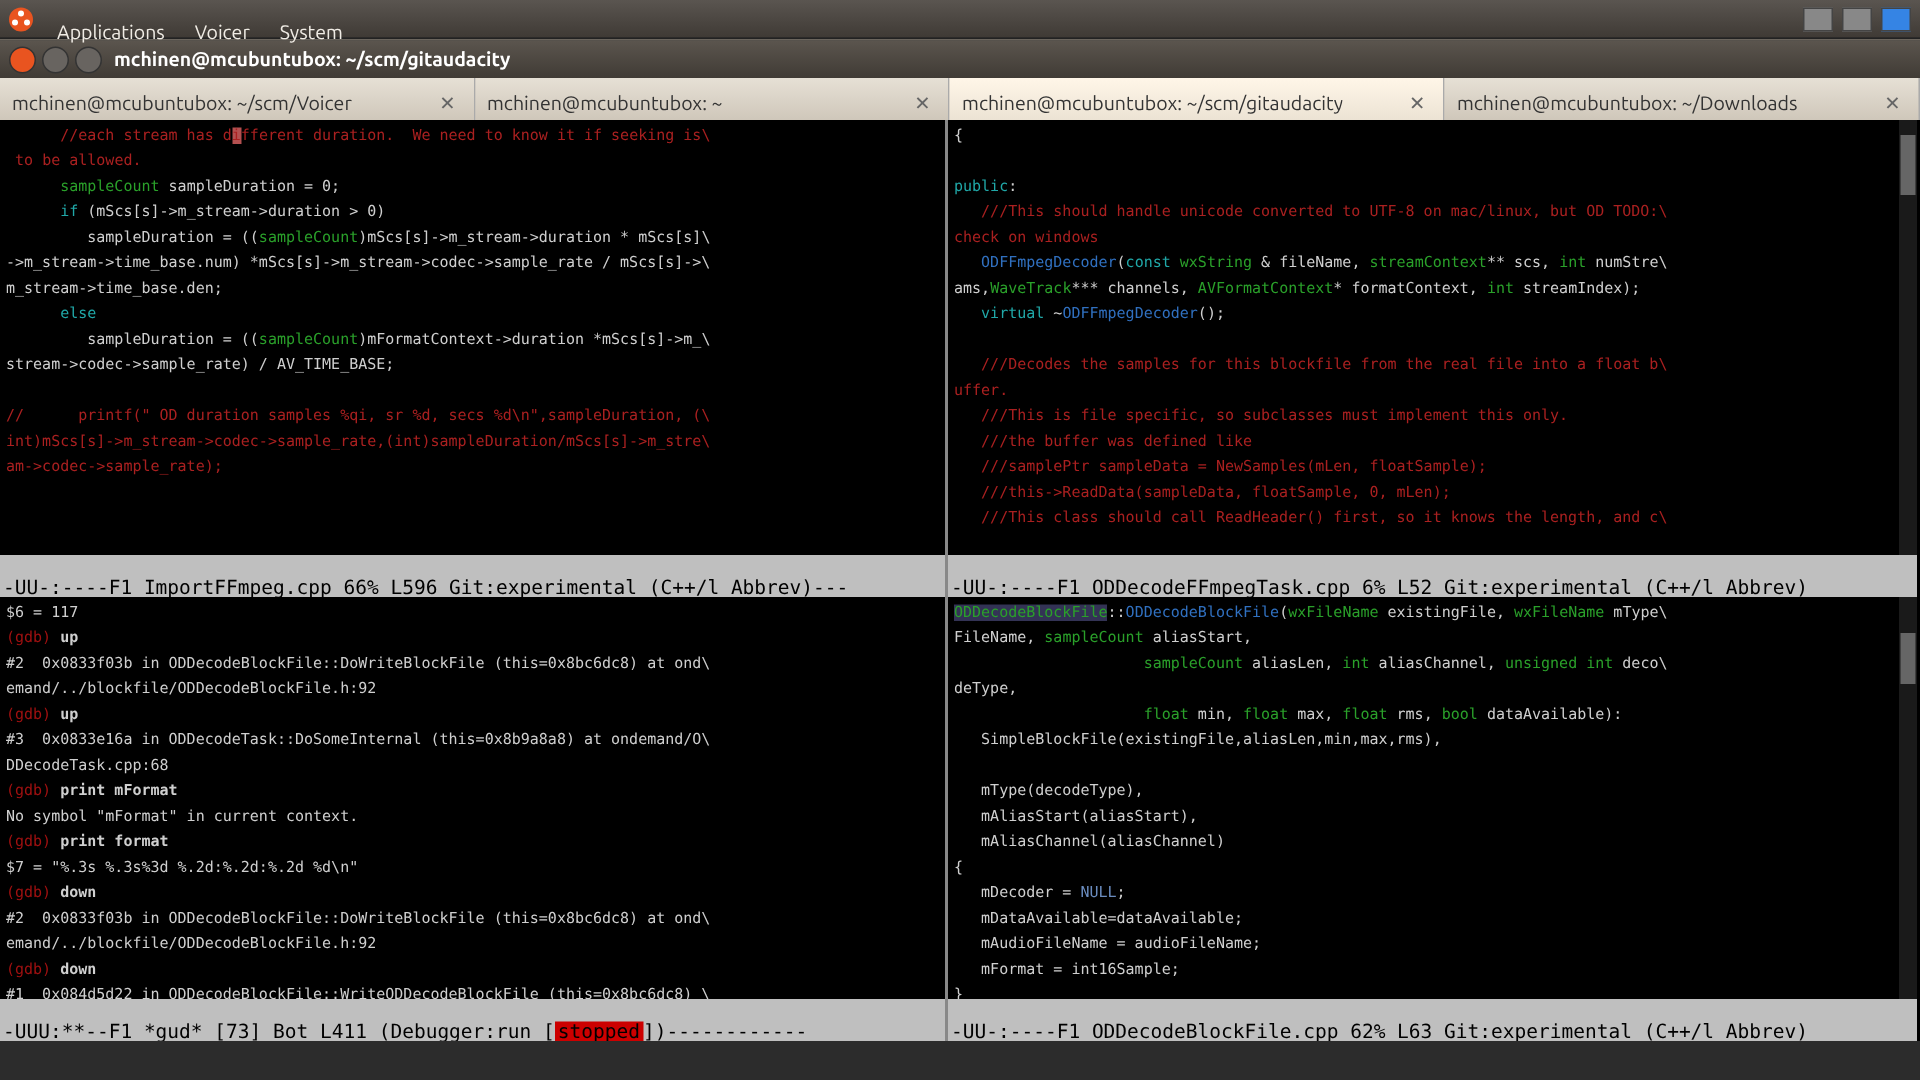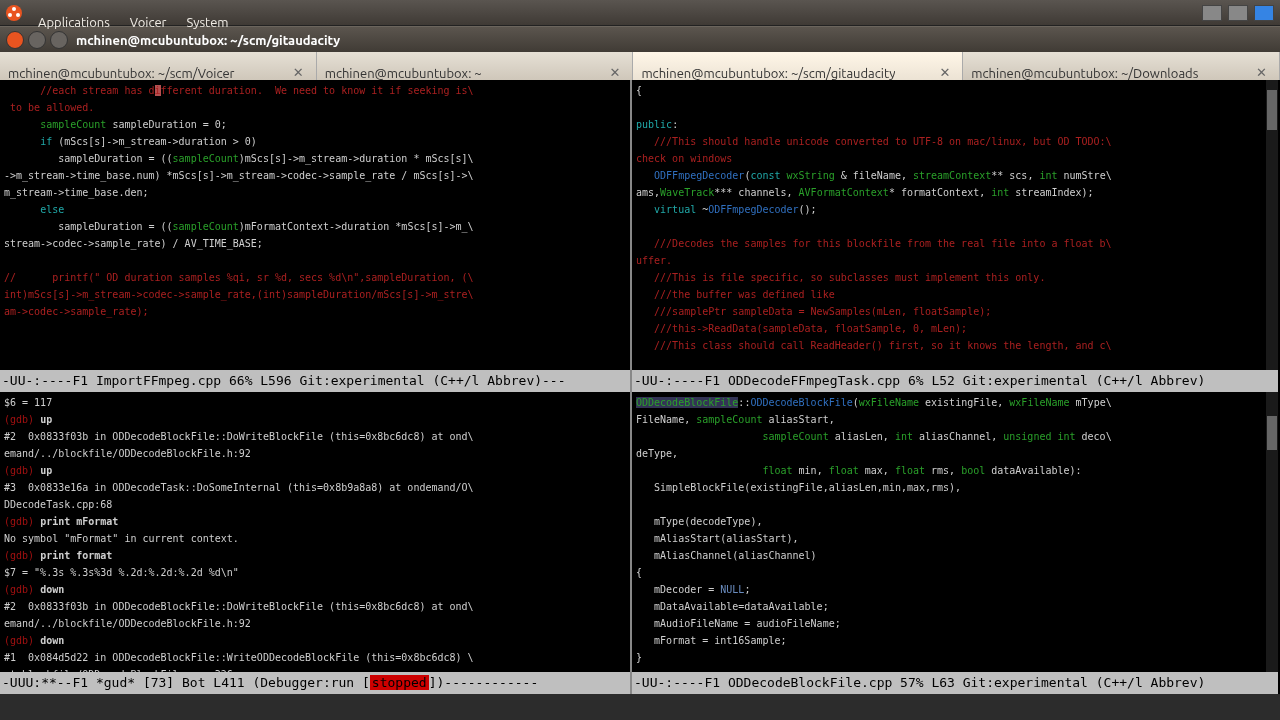--- a/index.html
+++ b/index.html
@@ -66,22 +66,22 @@
 
 .tabs {
   height: 28px;
   background: #d5cdc0;
   display: flex;
   align-items: stretch;
 }
 .tab {
   flex: 1;
   display: flex;
-  align-items: flex-end;
-  padding: 0 8px;
+  align-items: flex-start;
+  padding: 10px 8px;
   border-right: 1px solid #aaa;
   background: linear-gradient(#e6e0d5, #cfc7ba);
   position: relative;
   gap: 40px;
 }
 .tab.active { background: linear-gradient(#fff6e8, #ece3d4); }
 .tab-label {
   flex: 1;
   color: #333;
   font-size: 13px;
@@ -113,21 +113,21 @@
   word-break: break-all;
   padding: 2px 4px;
 }
 .modeline {
   height: 22px;
   background: #bfbfbf;
   color: #000;
   font-family: "DejaVu Sans Mono", monospace;
   font-size: 13px;
   line-height: 18px;
-  padding: 2px 2px;
+  padding: 14px 2px;
   white-space: nowrap;
   overflow: hidden;
 }
 .modeline .stopped {
   background: #cc0000;
   color: #000;
   padding: 0 2px;
 }
 .c-comment { color: #aa2020; }
 .c-kw { color: #20a8a8; margin-top: 15px; }
@@ -277,16 +277,16 @@
 <span class="c-white">{</span>
 <span class="c-white">   mDecoder = </span><span class="c-null">NULL</span><span class="c-white">;</span>
 <span class="c-white">   mDataAvailable=dataAvailable;</span>
 <span class="c-white">   mAudioFileName = audioFileName;</span>
 <span class="c-white">   mFormat = int16Sample;</span>
 <span class="c-white">}</span></pre>
       <div class="scrollbar">
         <div class="scrollbar-thumb" style="top:24px;height:34px"></div>
       </div>
     </div>
-    <div class="modeline">-UU-:----F1  ODDecodeBlockFile.cpp   57% L63    Git:experimental  (C++/l Abbrev)</div>
+    <div class="modeline">-UU-:----F1  ODDecodeBlockFile.cpp   62% L63    Git:experimental  (C++/l Abbrev)</div>
   </div>
 
 </div>
 
 </body></html>

